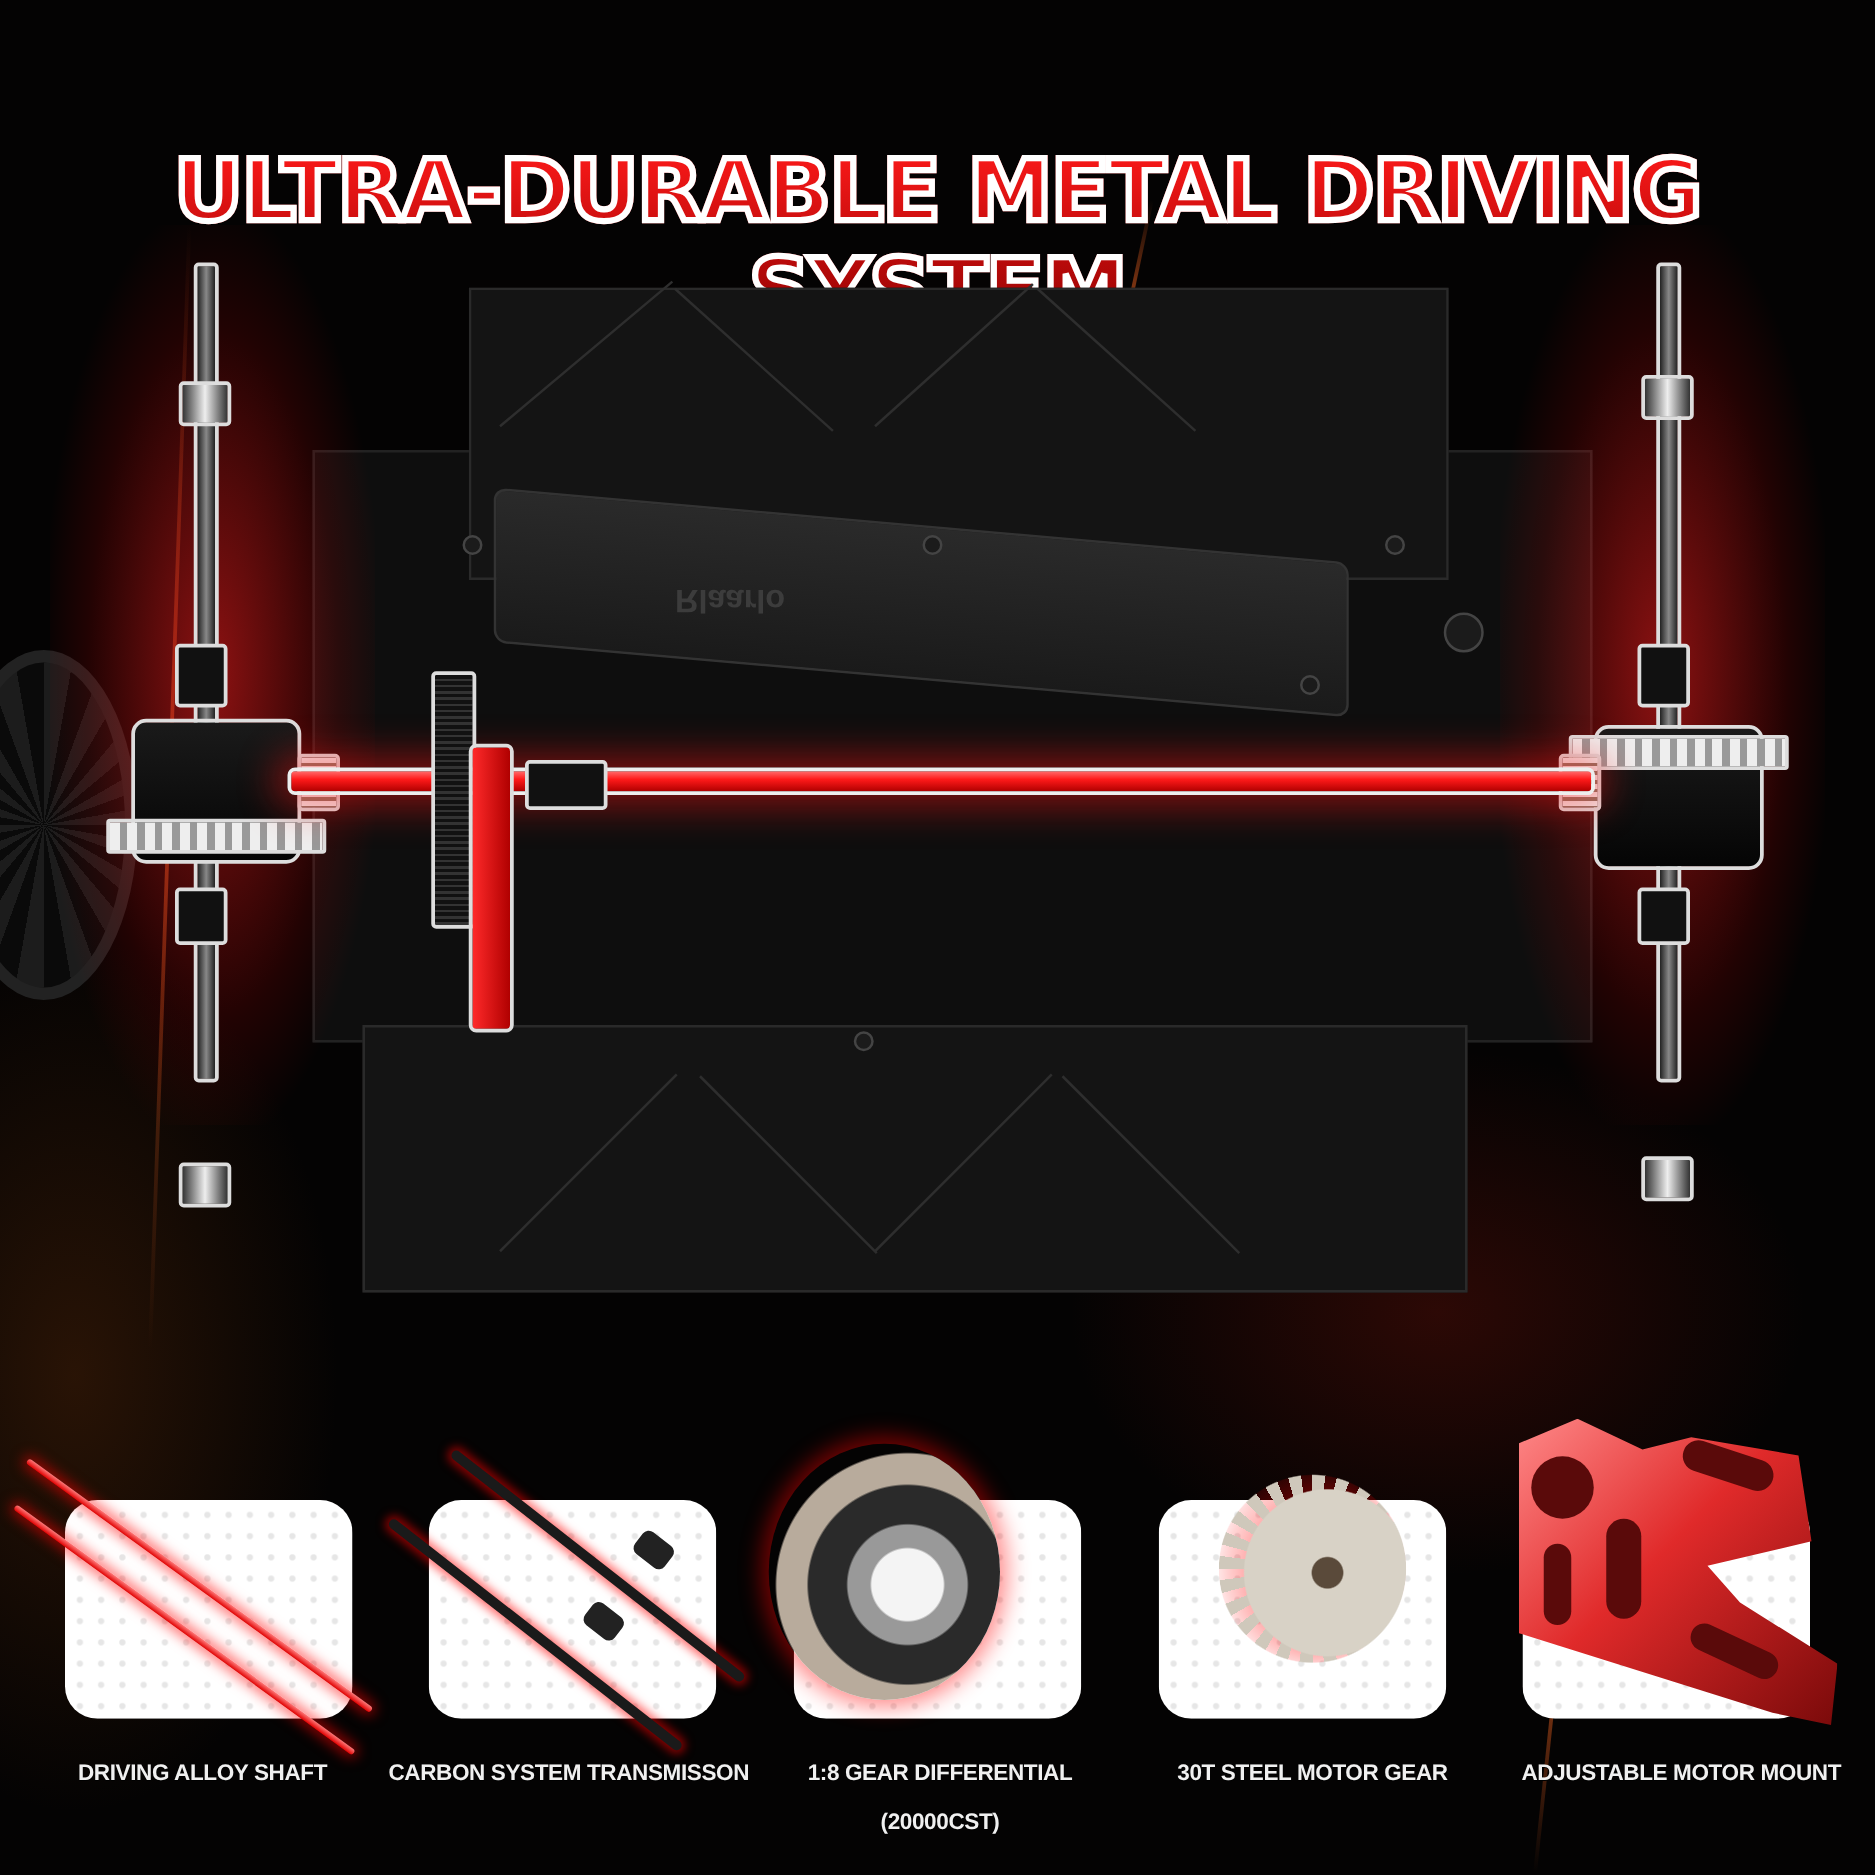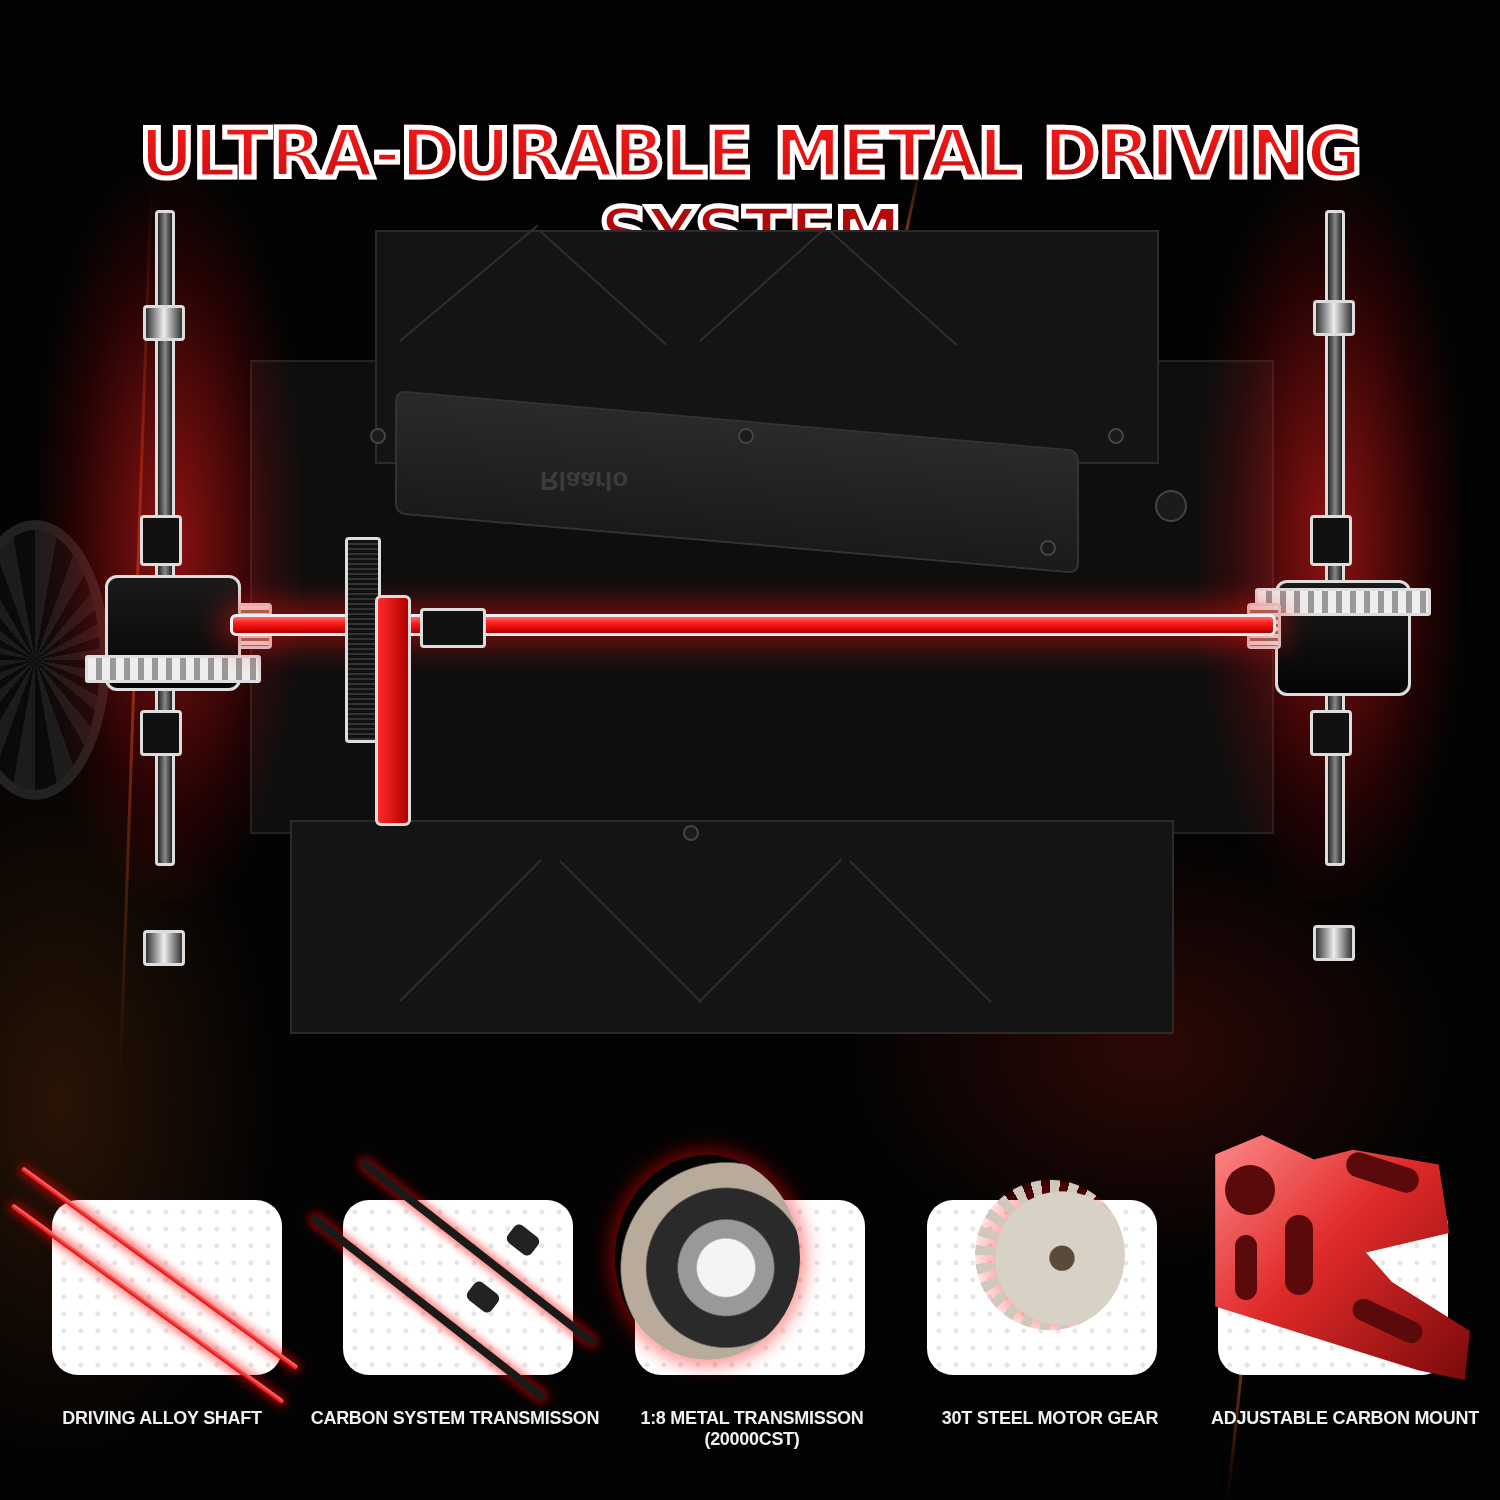--- a/index.html
+++ b/index.html
@@ -43,21 +43,21 @@
   .rod { position:absolute; height:5px; border-radius:3px; background:linear-gradient(#ff7a7a,#e00000); box-shadow:0 0 10px 3px rgba(255,0,0,.55); transform-origin:left center; }
   .dshaft { position:absolute; height:8px; border-radius:4px; background:#1a1a1a; box-shadow:0 0 8px 3px rgba(255,0,0,.55); transform-origin:left center; }
   .cup { position:absolute; width:22px; height:30px; background:#222; border-radius:6px; }
   .diffprod { position:absolute; left:615px; top:1155px; width:185px; height:205px; border-radius:50%; background:radial-gradient(circle at 60% 55%, #f4f4f4 0 18%, #999 19% 30%, #2a2a2a 31% 50%, #b8ab9c 51% 66%, transparent 67%); box-shadow:0 0 18px 6px rgba(255,0,0,.45); }
   .gearprod { position:absolute; left:975px; top:1175px; width:150px; height:160px; border-radius:50%; background:radial-gradient(circle at 58% 52%, #5a4a3a 0 10%, #d8d2c6 11% 55%, transparent 56%), repeating-conic-gradient(#cfc8bb 0 8deg, transparent 8deg 15deg); -webkit-mask:radial-gradient(circle, #000 68%, transparent 69%); mask:radial-gradient(circle, #000 68%, transparent 69%); filter:drop-shadow(0 0 8px rgba(255,0,0,.4)); }
   .mountprod { position:absolute; left:1210px; top:1135px; width:260px; height:245px; background:linear-gradient(135deg,#ff8a8a,#e02a2a 45%,#7a0a0a); clip-path:polygon(2% 8%,20% 0,40% 10%,55% 6%,88% 12%,92% 40%,60% 48%,70% 60%,100% 80%,98% 100%,80% 96%,2% 70%); box-shadow:0 0 20px rgba(255,40,40,.6); }
   .hole { position:absolute; background:#5a0a0a; border-radius:30px; }
 
   .label { position:absolute; top:1408px; color:#f0f0f0; font-weight:900; font-size:18px; text-align:center; letter-spacing:-0.3px;
     font-family:"Liberation Sans", sans-serif; text-shadow:0 1px 0 #000; white-space:nowrap; }
-  .label .sub { display:block; margin-top:0; }
+  .label .sub { display:block; margin-top:18px; }
 </style>
 </head>
 <body>
 
 <div class="bg"></div>
 <div class="streak" style="left:150px;top:180px;height:900px;transform:rotate(2deg);"></div>
 <div class="streak" style="left:920px;top:160px;height:160px;transform:rotate(12deg);"></div>
 <div class="streak" style="left:1260px;top:1180px;height:320px;transform:rotate(6deg);"></div>
 
 <h1 class="title"><span>ULTRA-DURABLE METAL DRIVING SYSTEM</span></h1>
@@ -138,21 +138,21 @@
   <div class="hole" style="left:1350px;top:1310px;width:75px;height:22px;transform:rotate(25deg);"></div>
 </div>
 
 <div class="label" style="left:42px;width:240px;">
   <span>DRIVING ALLOY SHAFT</span>
 </div>
 <div class="label" style="left:300px;width:310px;">
   <span>CARBON SYSTEM TRANSMISSON</span>
 </div>
 <div class="label" style="left:622px;width:260px;">
-  <span>1:8 METAL TRANSMISSON</span>
+  <span>1:8 GEAR DIFFERENTIAL</span>
   <span class="sub">(20000CST)</span>
 </div>
 <div class="label" style="left:925px;width:250px;">
   <span>30T STEEL MOTOR GEAR</span>
 </div>
 <div class="label" style="left:1200px;width:290px;">
-  <span>ADJUSTABLE CARBON MOUNT</span>
+  <span>ADJUSTABLE MOTOR MOUNT</span>
 </div>
 
 </body></html>

